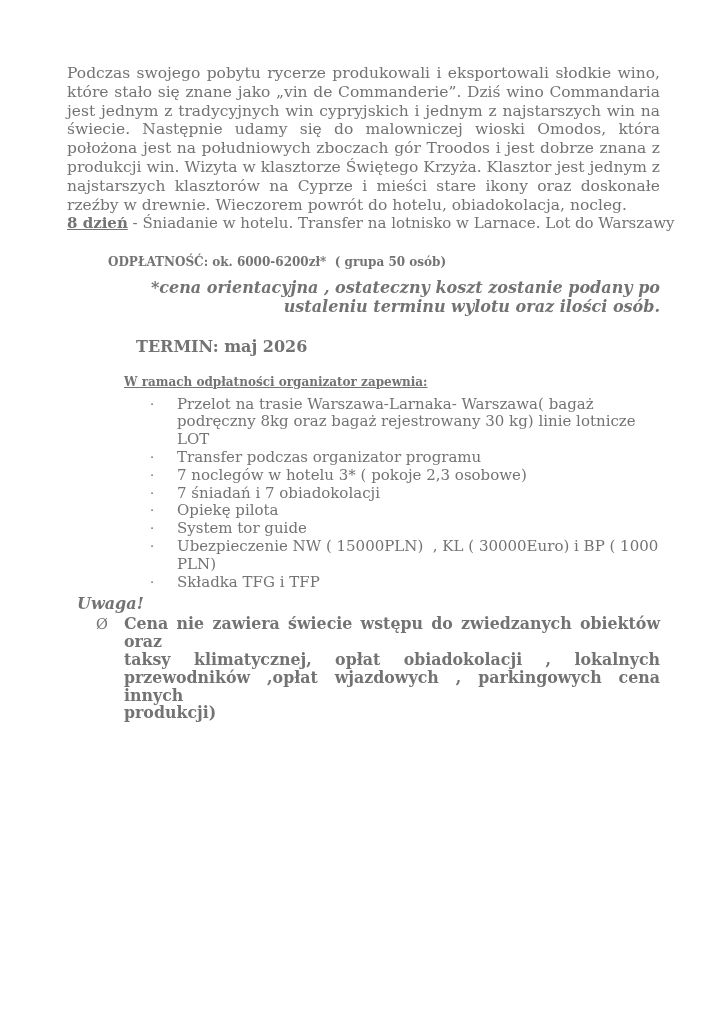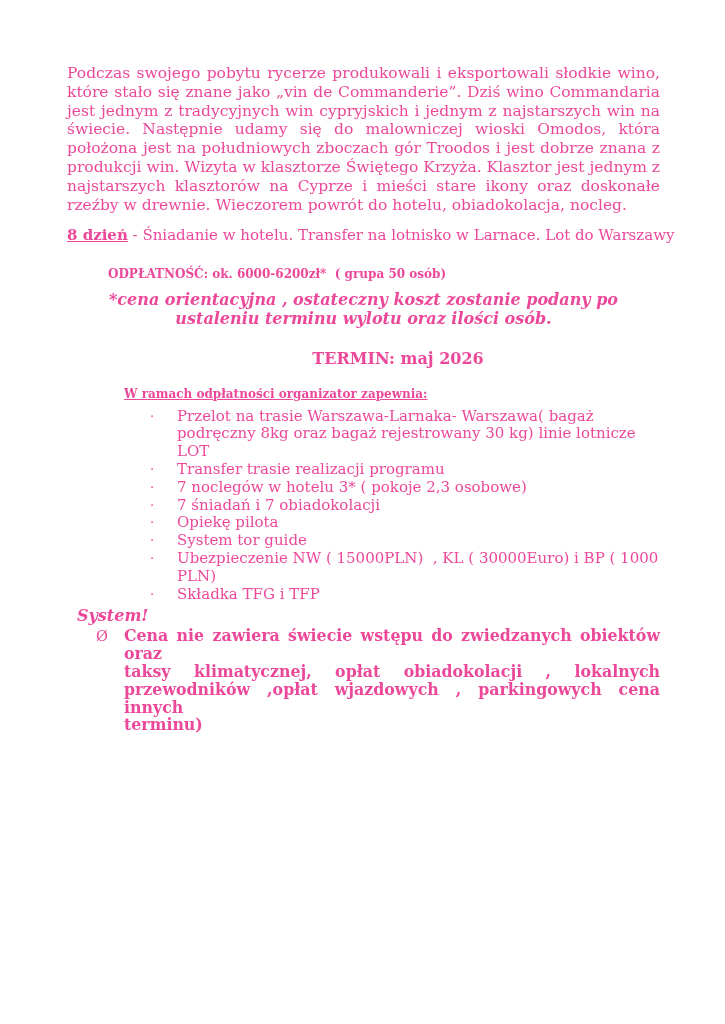--- a/index.html
+++ b/index.html
@@ -6,60 +6,59 @@
     margin: 0;
     padding: 0;
     background: #ffffff;
   }
   .page {
     position: relative;
     width: 725px;
     height: 1024px;
     box-sizing: border-box;
     background: #ffffff;
-    color: #ec4899;
+    color: #737373;
     padding: 64px 65px 0 67px;
     overflow: hidden;
     font-family: "DejaVu Serif", serif;
     font-size: 15.5px;
     line-height: 18.8px;
   }
   .b  { font-weight: bold; }
   .u  { text-decoration: underline; }
   p { margin: 0; }
 
   .intro {
     text-align: justify;
   }
   .day-line {
-    margin-top: 12px;
+    margin-top: 0;
     font-size: 15px;
     white-space: nowrap;
   }
   .pay-line {
     margin-top: 20px;
     padding-left: 41px;
     font-weight: bold;
     font-size: 12px;
     white-space: pre-wrap;
   }
   .price-note {
     margin-top: 6px;
     font-weight: bold;
     font-style: italic;
     font-size: 16px;
     line-height: 19px;
-    text-align: center;
+    text-align: right;
   }
   .term-line {
     margin-top: 22px;
     padding-left: 69px;
     font-weight: bold;
     font-size: 16px;
-    text-align: center;
   }
   .inc-head {
     margin-top: 16px;
     padding-left: 57px;
     font-weight: bold;
     font-size: 12px;
     text-decoration: underline;
   }
   ul.inc-list {
     list-style: none;
@@ -128,21 +127,21 @@
 
   <p class="inc-head">W ramach odpłatności organizator zapewnia:</p>
 
   <ul class="inc-list">
     <li>
       <span class="bul">·</span>
       <span class="li-t">Przelot na trasie Warszawa-Larnaka- Warszawa( bagaż podręczny 8kg oraz bagaż rejestrowany 30 kg) linie lotnicze LOT</span>
     </li>
     <li>
       <span class="bul">·</span>
-      <span class="li-t">Transfer trasie realizacji programu</span>
+      <span class="li-t">Transfer podczas organizator programu</span>
     </li>
     <li>
       <span class="bul">·</span>
       <span class="li-t">7 noclegów w hotelu 3* ( pokoje 2,3 osobowe)</span>
     </li>
     <li>
       <span class="bul">·</span>
       <span class="li-t">7 śniadań i 7 obiadokolacji</span>
     </li>
     <li>
@@ -156,25 +155,25 @@
     <li>
       <span class="bul">·</span>
       <span class="li-t">Ubezpieczenie NW ( 15000PLN)  , KL ( 30000Euro) i BP ( 1000 PLN)</span>
     </li>
     <li>
       <span class="bul">·</span>
       <span class="li-t">Składka TFG i TFP</span>
     </li>
   </ul>
 
-  <p class="uwaga">System!</p>
+  <p class="uwaga">Uwaga!</p>
 
   <div class="notice">
     <span class="no-bul">Ø</span>
     <div class="no-text">
       <div class="jl">Cena nie zawiera świecie wstępu do zwiedzanych obiektów oraz</div>
       <div class="jl">taksy klimatycznej, opłat obiadokolacji , lokalnych</div>
       <div class="jl">przewodników ,opłat wjazdowych , parkingowych cena innych</div>
-      <div>terminu)</div>
+      <div>produkcji)</div>
     </div>
   </div>
 
 </div>
 
 </body></html>

